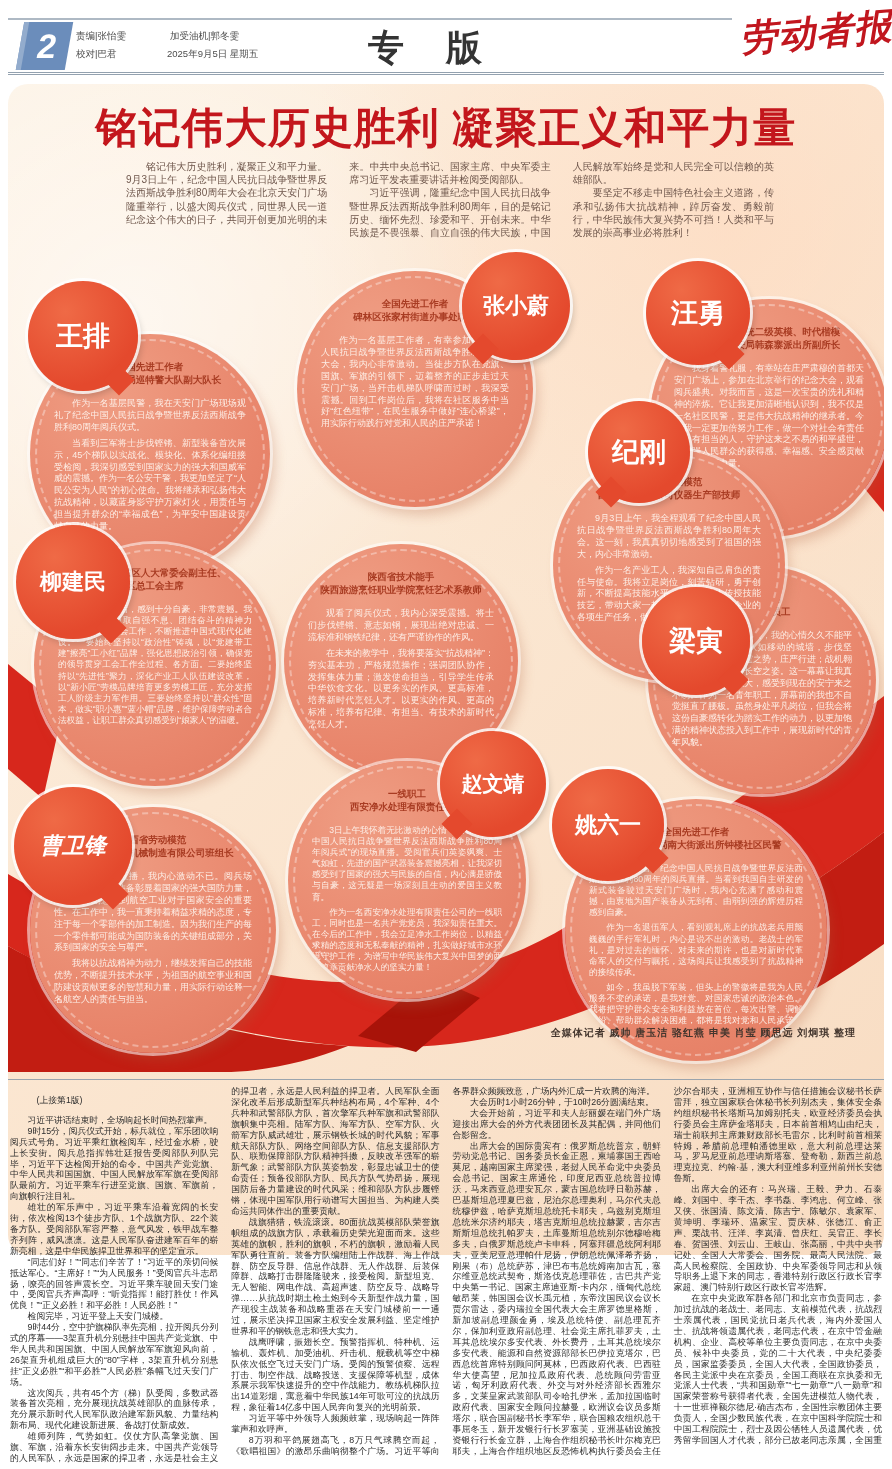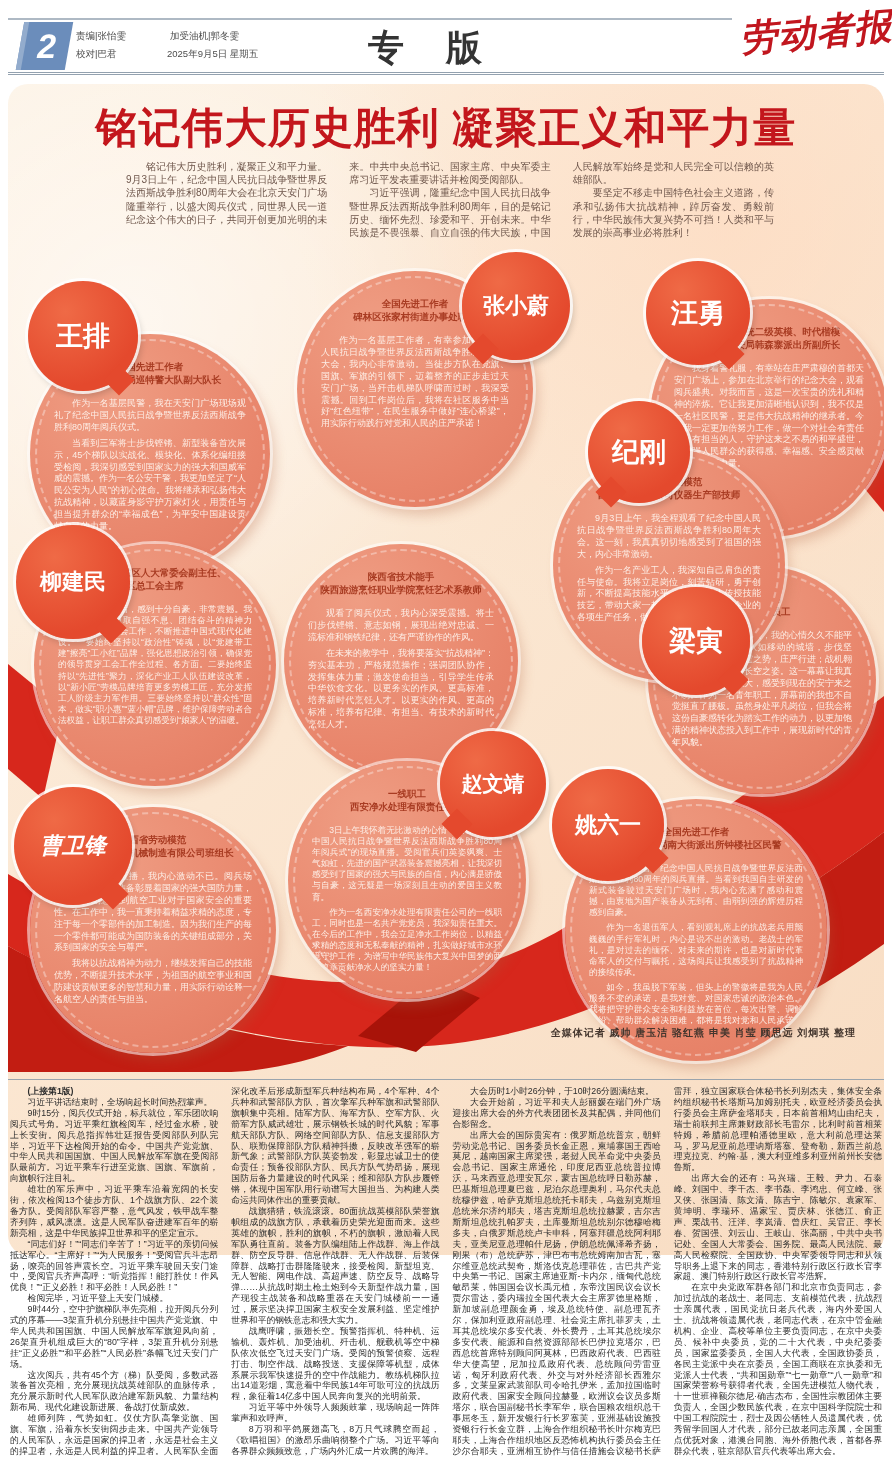--- a/index.html
+++ b/index.html
@@ -49,21 +49,21 @@
   
   .tag{position:absolute;border-radius:50%;z-index:6;display:flex;align-items:center;justify-content:center;
     background:radial-gradient(circle at 34% 28%, #ef6a46, #e4492d 70%);color:#fff;font-weight:bold;
     box-shadow:0 0 0 3px rgba(255,255,255,.8), 3px 5px 7px rgba(0,0,0,.18);}
   .tag .tail{position:absolute;width:22px;height:22px;background:#e4492d;transform:rotate(45deg);z-index:-1;}
   .credit{position:absolute;right:28px;top:942px;font-size:10px;font-weight:bold;color:#44362e;z-index:7;letter-spacing:1px;}
   
   .article-rule{position:absolute;left:8px;top:1079px;width:876px;height:1px;background:#9aa4ad;}
   .article{position:absolute;left:10px;top:1086px;width:872px;height:380px;column-count:4;column-gap:13px;
     font-size:8.8px;line-height:10.9px;color:#2d2d2d;text-align:justify;overflow:hidden;}
-  .article .lead{font-weight:bold;margin:0;}
+  .article .lead{font-weight:normal;margin:9px;}
   .article p{margin:0;text-indent:2em;}
 </style>
 </head>
 <body>
 
 <div class="rule-top"></div>
 <div class="rule-bottom"></div>
 <div class="page-badge">
   <span>2</span>
 </div>

